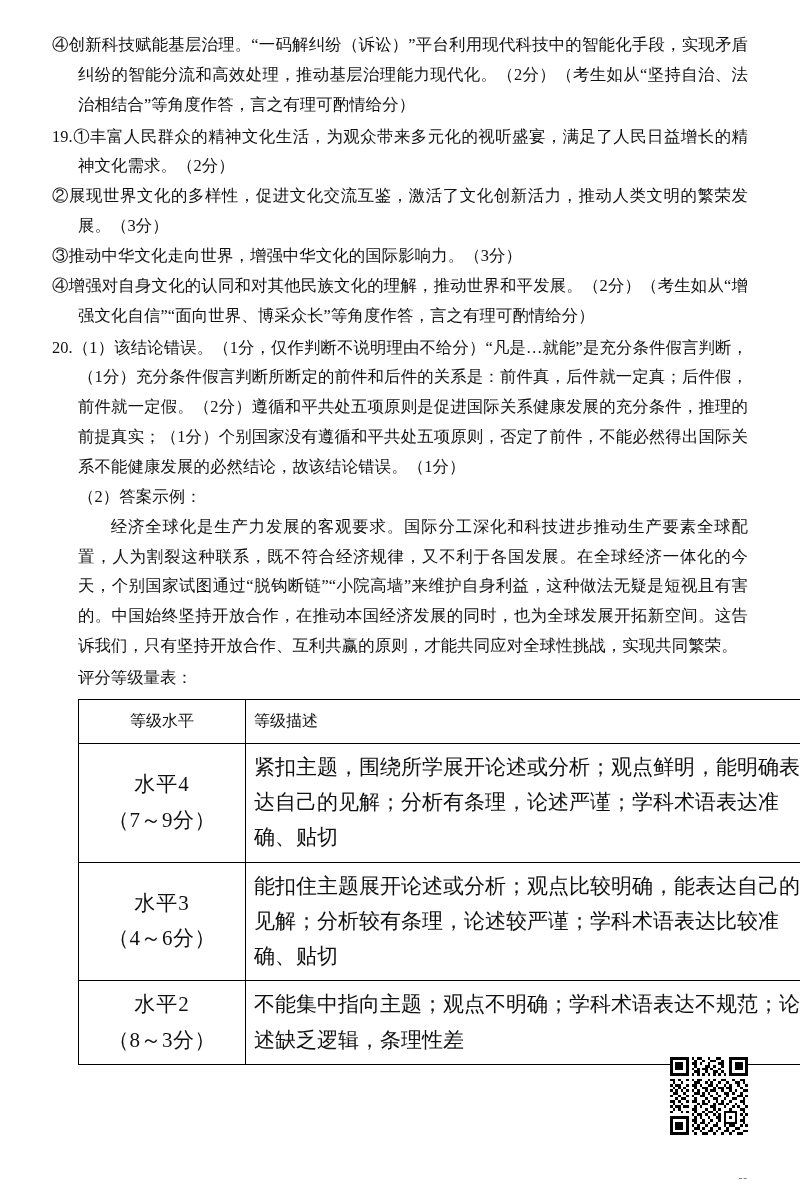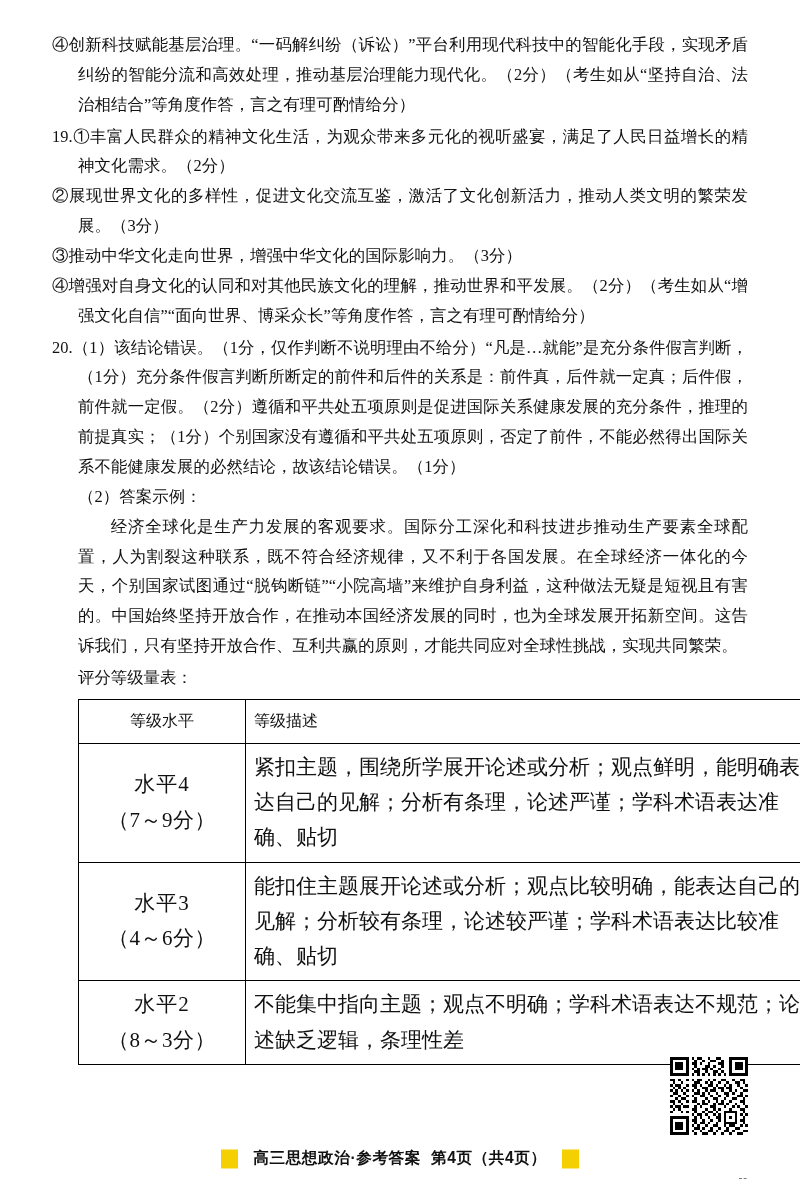--- a/index.html
+++ b/index.html
@@ -420,23 +420,16 @@
         <rect x="9" y="28" width="1" height="1"></rect>
           <rect x="12" y="28" width="2" height="1"></rect>
         <rect x="16" y="28" width="1" height="1"></rect>
           <rect x="19" y="28" width="1" height="1"></rect>
         <rect x="22" y="28" width="1" height="1"></rect>
           <rect x="25" y="28" width="2" height="1"></rect>
       </g>
     </svg>
   </div>
 
-  <div class="footer">
-    <span class="footer-inner">
-      <span class="footer-tab-left"></span>
-      <span class="footer-text">高三思想政治·参考答案</span><span class="sep"></span><span class="footer-text">第4页（共4页）</span>
-      <span class="footer-tab-right"></span>
-    </span>
-  </div>
 
   <div class="page-mark">--</div>
 
 </div>
 
 </body></html>

